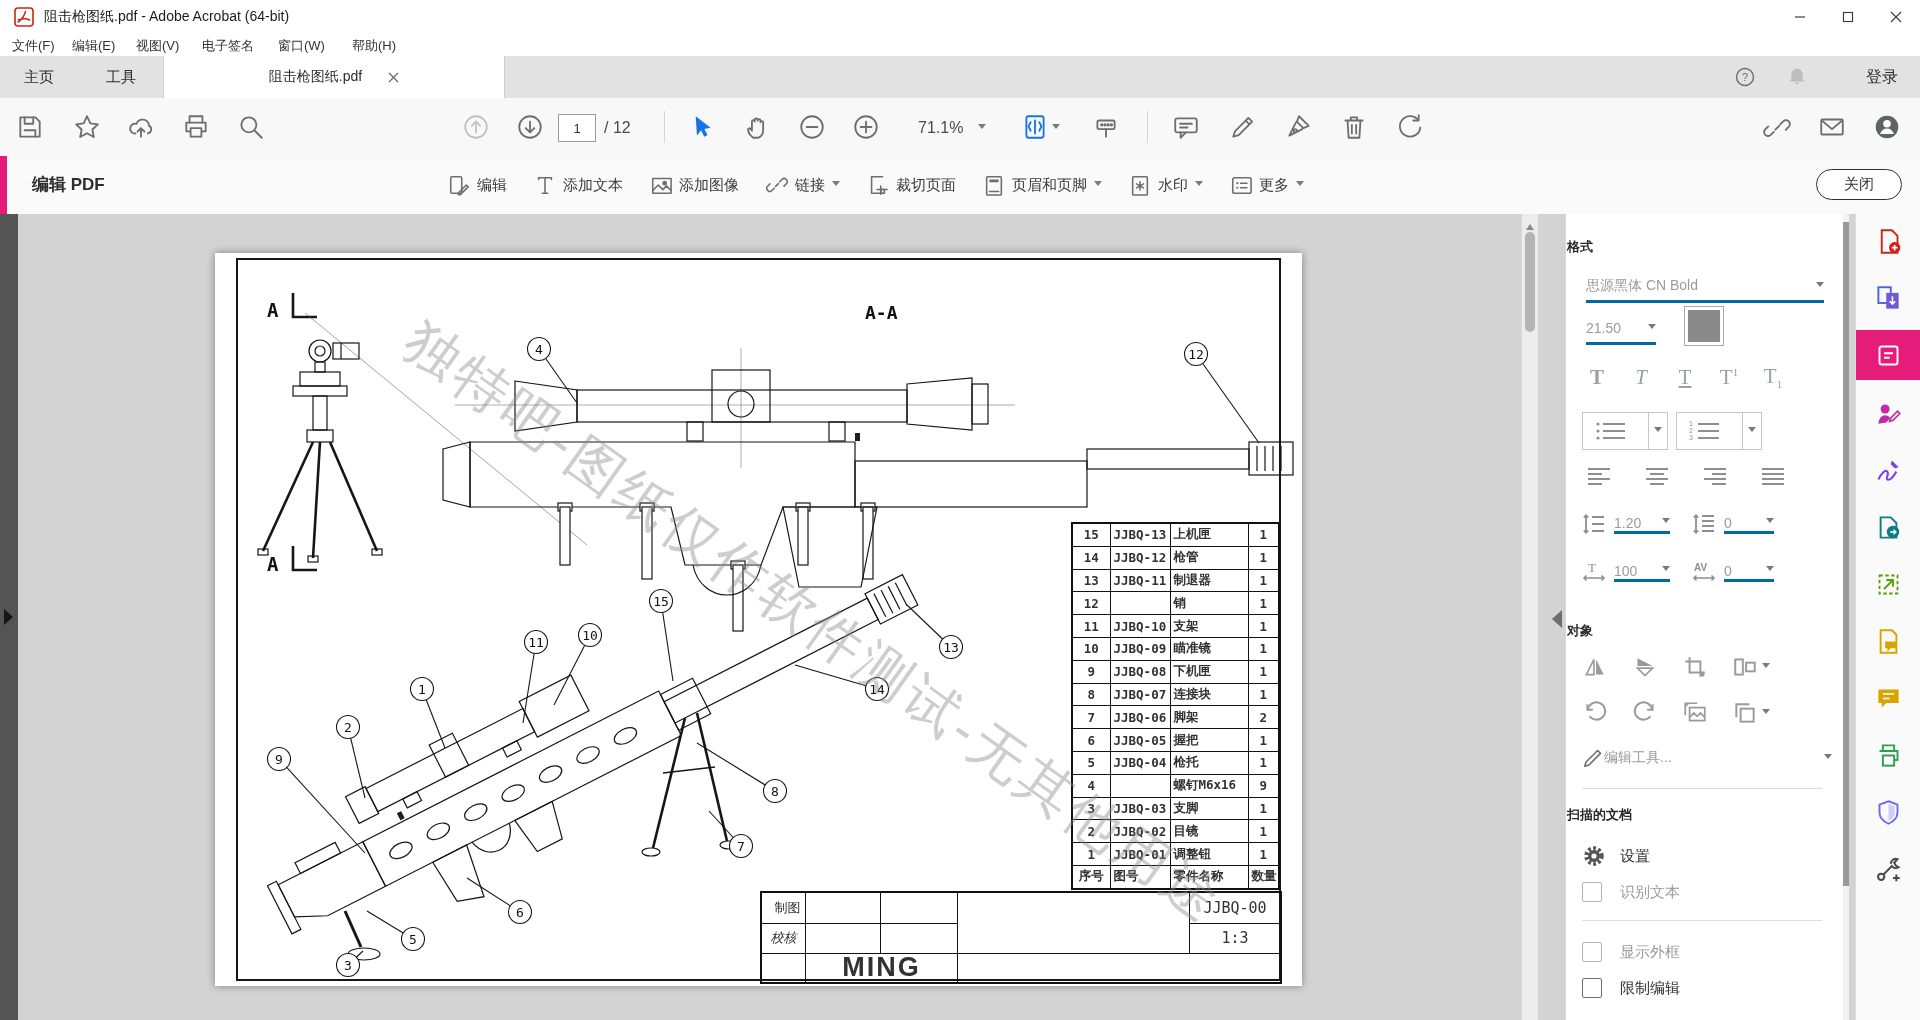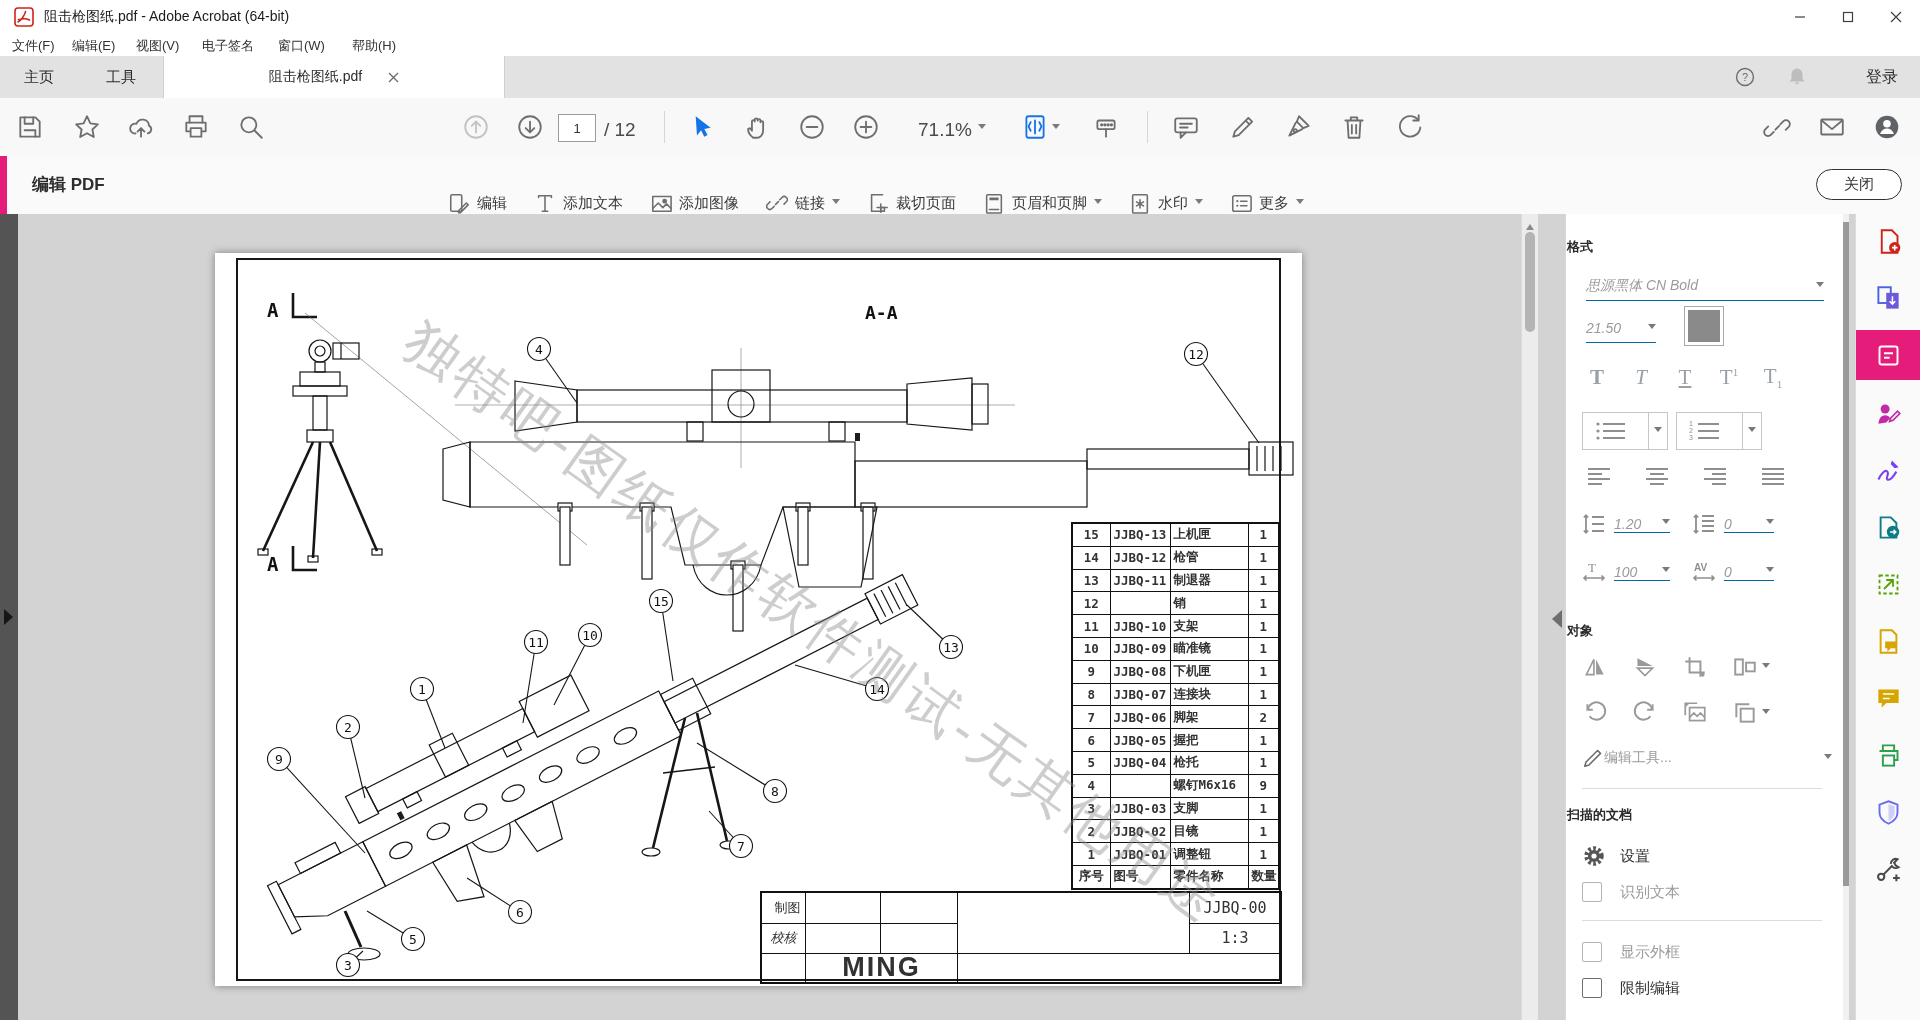--- a/index.html
+++ b/index.html
@@ -20,26 +20,26 @@
   #tabbar{left:0;top:56px;width:1920px;height:42px;background:#e2e2e2;border-bottom:1px solid #cfcfcf;}
   .toptab{position:absolute;top:0;height:42px;display:flex;align-items:center;font-size:15px;color:#2d2d2d;}
   #doctab{left:163px;width:340px;background:#fff;border-left:1px solid #cfcfcf;border-right:1px solid #cfcfcf;
           display:flex;align-items:center;justify-content:center;gap:26px;font-size:14px;}
   
   #toolbar{left:0;top:98px;width:1920px;height:58px;background:#f8f8f8;border-bottom:1px solid #d0d0d0;}
   .tbtn{position:absolute;top:15px;width:28px;height:28px;display:flex;align-items:center;justify-content:center;}
   .tsep{position:absolute;top:13px;width:1px;height:32px;background:#d6d6d6;}
   #pagebox{position:absolute;left:558px;top:16px;width:36px;height:26px;border:1px solid #9b9b9b;background:#fff;
            font-size:13px;display:flex;align-items:center;justify-content:center;}
-  .ttext{position:absolute;font-size:19px;color:#4a4a4a;}
+  .ttext{position:absolute;font-size:16px;color:#4a4a4a;}
   
   #editbar{left:0;top:156px;width:1920px;height:58px;background:#fafafa;border-bottom:1px solid #cfcfcf;}
   #editbar .accent{position:absolute;left:0;top:0;width:7px;height:58px;}
   #editbar .btitle{position:absolute;left:32px;top:17px;font-size:17px;font-weight:bold;color:#2d2d2d;}
-  #editbtns{position:absolute;left:448px;top:0;height:58px;display:flex;align-items:flex-end;gap:27px;}
+  #editbtns{position:absolute;left:448px;top:0;height:58px;display:flex;align-items:center;gap:27px;}
   .ebtn{display:flex;align-items:center;gap:7px;font-size:15px;color:#3a3a3a;cursor:default;}
   #closebtn{position:absolute;right:18px;top:13px;padding:5px 27px;border:1.5px solid #323232;border-radius:17px;
             font-size:15px;background:#fff;}
   
   #content{left:0;top:214px;width:1920px;height:806px;background:#d3d3d3;overflow:hidden;}
   #leftstrip{left:0;top:0;width:18px;height:806px;background:#545454;}
   #lefttgl{left:4px;top:395px;width:0;height:0;border:8px solid transparent;border-left:9px solid #161616;}
   #paneltgl{left:1543px;top:396px;width:0;height:0;border:9px solid transparent;border-right:10px solid #6e6e6e;}
   
   #page{left:215px;top:39px;width:1087px;height:733px;background:#fff;box-shadow:0 0 8px rgba(0,0,0,.4);overflow:hidden;}
@@ -58,21 +58,21 @@
   #tblock .cell{position:absolute;display:flex;align-items:center;justify-content:center;
                 font-family:"DejaVu Sans Mono",monospace;}
   
   #vsb{left:1521px;top:0;width:16px;height:806px;background:#ececec;border-left:1px solid #dadada;}
   #vsb .thumb{position:absolute;left:3px;top:18px;width:10px;height:100px;background:#b4b4b4;border-radius:5px;}
   #vsb .uparrow{position:absolute;left:4px;top:6px;width:0;height:0;border:4px solid transparent;border-bottom:6px solid #8a8a8a;}
   
   #sidebar{left:1565px;top:0;width:283px;height:806px;background:#fff;border-left:1px solid #d8d8d8;font-size:14px;}
   #sidebar .hd{position:absolute;left:1px;font-size:13px;font-weight:bold;color:#2b2b2b;}
   #sidebar .grey{color:#9b9b9b;}
-  .uline{border-bottom:1px solid #0369a1;font-style:italic;}
+  .uline{border-bottom:3px solid #0369a1;}
   .sbrow{position:absolute;display:flex;align-items:center;}
   .tglyph{font-family:"Liberation Serif","DejaVu Serif",serif;font-size:21px;color:#9aa0a6;width:34px;text-align:center;}
   .listbox{position:absolute;width:84px;height:36px;border:1px solid #c6c6c6;display:flex;align-items:center;}
   .listbox .sep{width:1px;height:36px;background:#c6c6c6;margin-left:auto;}
   .cbx{width:18px;height:18px;border:1.5px solid #b3b3b3;border-radius:2px;background:#fff;}
   #sbscroll{position:absolute;right:0;top:0;width:6px;height:806px;background:#f1f1f1;}
   #sbscroll .thumb{position:absolute;left:0;top:8px;width:6px;height:664px;background:#9a9a9a;}
   
   #rail{left:1855px;top:0;width:65px;height:806px;background:#fafafa;border-left:1px solid #dcdcdc;}
   .railbtn{position:absolute;left:19px;width:27px;height:27px;}

